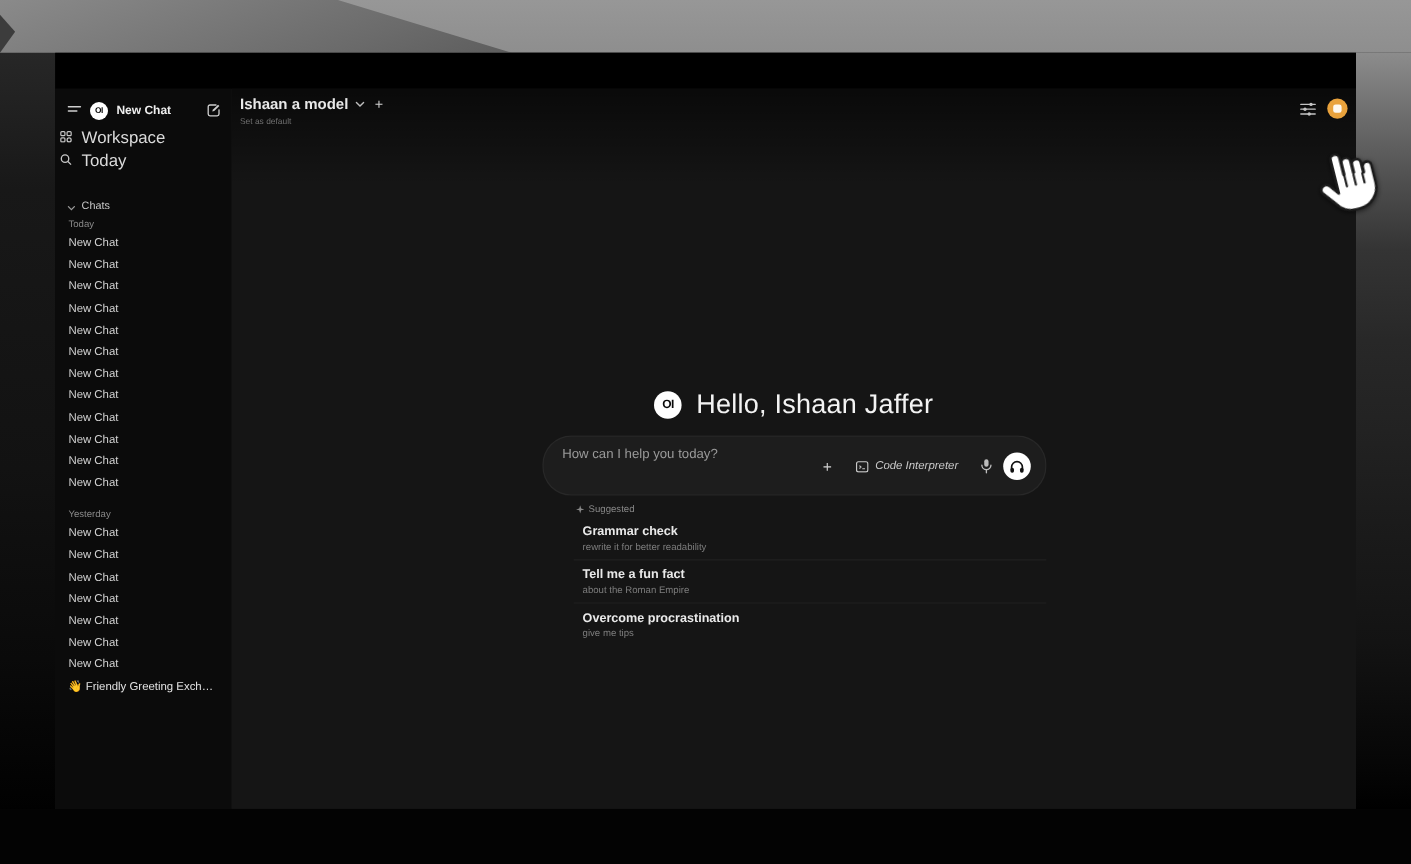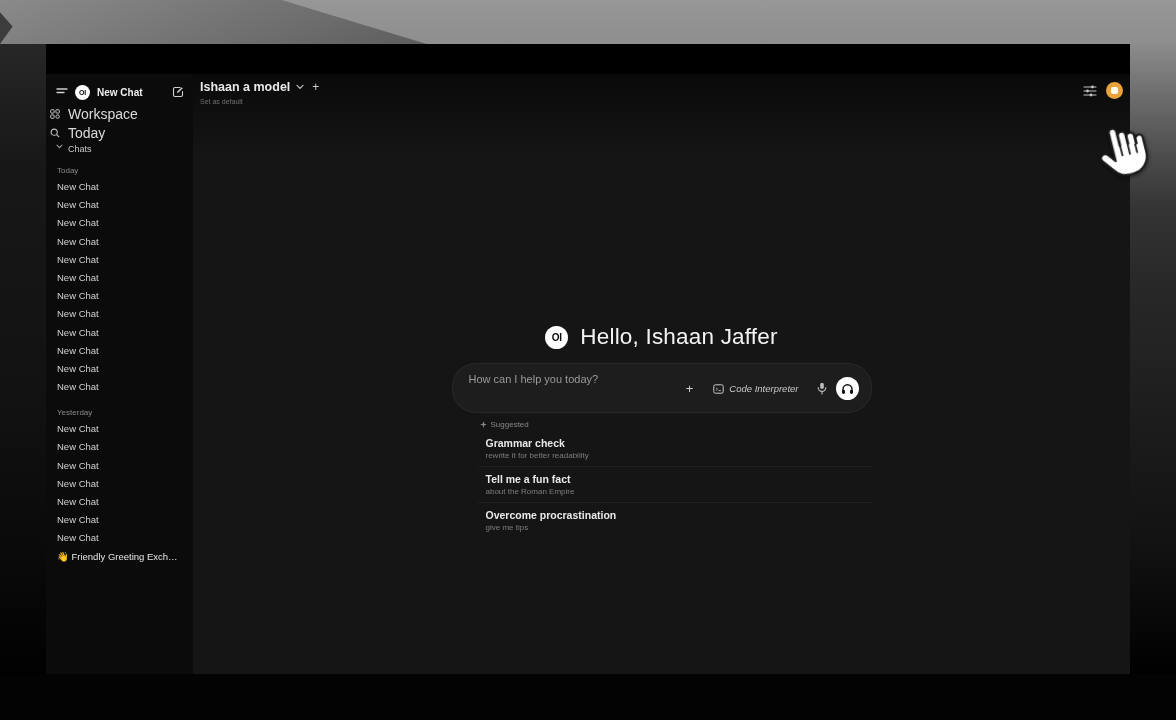--- a/index.html
+++ b/index.html
@@ -25,21 +25,21 @@
   .titlebar{position:absolute;left:0;top:0;width:100%;height:30px;background:#000;}
 
   
   .sidebar{position:absolute;left:0;top:30px;bottom:0;width:147px;background:#0b0b0b;color:#d6d6d6;overflow:hidden;}
   .sb-header{display:flex;align-items:center;height:24px;padding:6px 9px 0 10px;gap:7px;}
   .sb-title{font-size:10px;font-weight:700;color:#efefef;flex:1;white-space:nowrap;}
   .oi-logo{width:15px;height:15px;border-radius:50%;background:#fff;color:#0a0a0a;
     display:flex;align-items:center;justify-content:center;font-size:7px;font-weight:800;letter-spacing:-.3px;flex:0 0 auto;}
   .sb-row{display:flex;align-items:center;gap:8px;height:19px;padding:0 4px;font-size:14px;color:#dadada;cursor:pointer;}
   .sb-row svg{flex:0 0 auto;}
-  .sb-chats{display:flex;align-items:flex-start;gap:5px;height:16px;margin-top:2px;padding:0 10px;font-size:9px;color:#c9c9c9;}
+  .sb-chats{display:flex;align-items:flex-end;gap:5px;height:16px;margin-top:18px;padding:0 10px;font-size:9px;color:#c9c9c9;}
   .sb-group-label{height:16px;line-height:17px;padding:0 11px;font-size:8px;color:#8a8a8a;margin-top:2px;}
   .sb-group-label.later{margin-top:8px;}
   .chat-item{height:18.2px;line-height:18.2px;padding:0 11px;font-size:9.5px;color:#d2d2d2;
     white-space:nowrap;overflow:hidden;text-overflow:ellipsis;cursor:pointer;border-radius:5px;}
   .chat-item.named{color:#e4e4e4;}
   .icon{color:#c7c7c7;display:inline-flex;}
 
   
   .main{position:absolute;left:147px;top:30px;right:0;bottom:0;background:#151515;}
   .main::before{content:"";position:absolute;left:0;top:0;right:0;height:80px;

